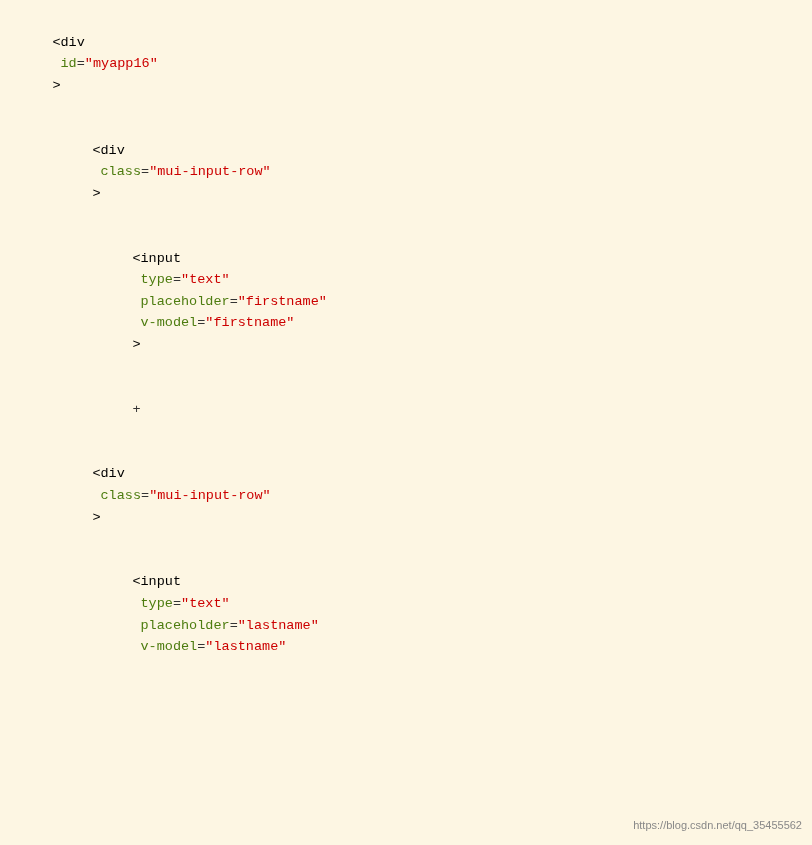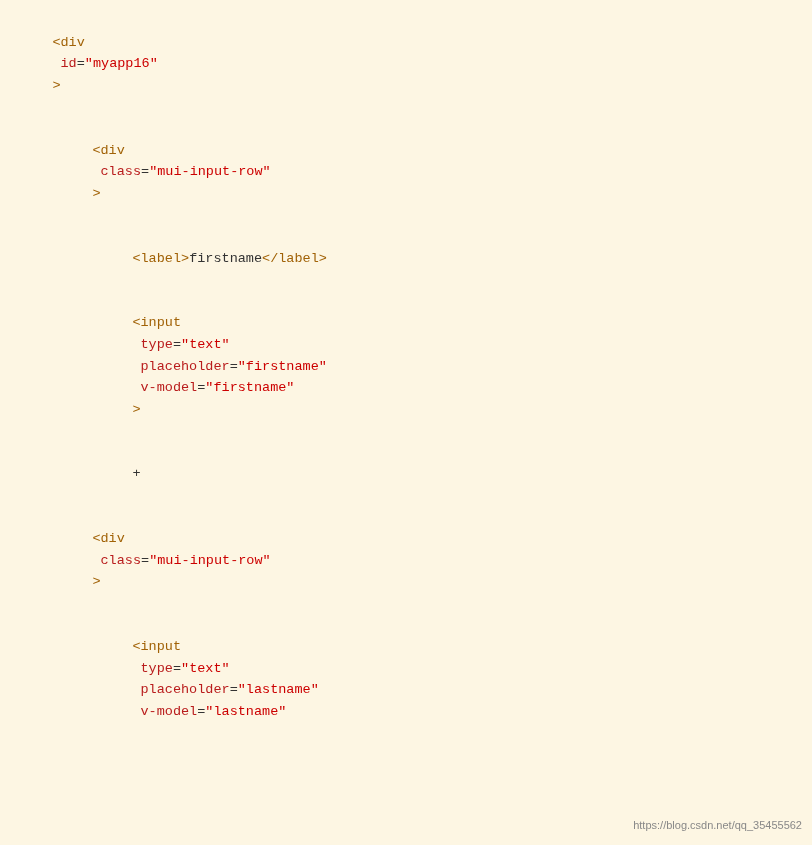--- a/index.html
+++ b/index.html
@@ -18,22 +18,22 @@
       background: #fdf6e3;
     }
     .line {
       white-space: pre;
       display: block;
     }
     .indent1 { padding-left: 40px; }
     .indent2 { padding-left: 80px; }
 
     
-    .tag { color: #a16207; }
-    .attr-name { color: #b91c1c; }
+    .tag { color: #000000; }
+    .attr-name { color: #4d7c0f; }
     .attr-value { color: #cc0000; }
     .punct { color: #333; }
 
     .url-bar {
       position: absolute;
       bottom: 10px;
       right: 10px;
       color: #888;
       font-size: 11px;
       font-family: Arial, sans-serif;
@@ -51,23 +51,20 @@
     <span class="attr-name"> id</span><span class="punct">=</span><span class="attr-value">"myapp16"</span>
     <span class="tag">&gt;</span>
   </div>
 
   <div class="line indent1">
     <span class="tag">&lt;div</span>
     <span class="attr-name"> class</span><span class="punct">=</span><span class="attr-value">"mui-input-row"</span>
     <span class="tag">&gt;</span>
   </div>
 
-  <div class="line indent2">
-    <span class="tag">&lt;label&gt;</span><span>firstname</span><span class="tag">&lt;/label&gt;</span>
-  </div>
 
   <div class="line indent2">
     <span class="tag">&lt;input</span>
     <span class="attr-name"> type</span><span class="punct">=</span><span class="attr-value">"text"</span>
     <span class="attr-name"> placeholder</span><span class="punct">=</span><span class="attr-value">"firstname"</span>
     <span class="attr-name"> v-model</span><span class="punct">=</span><span class="attr-value">"firstname"</span>
     <span class="tag">&gt;</span>
   </div>
 
 

